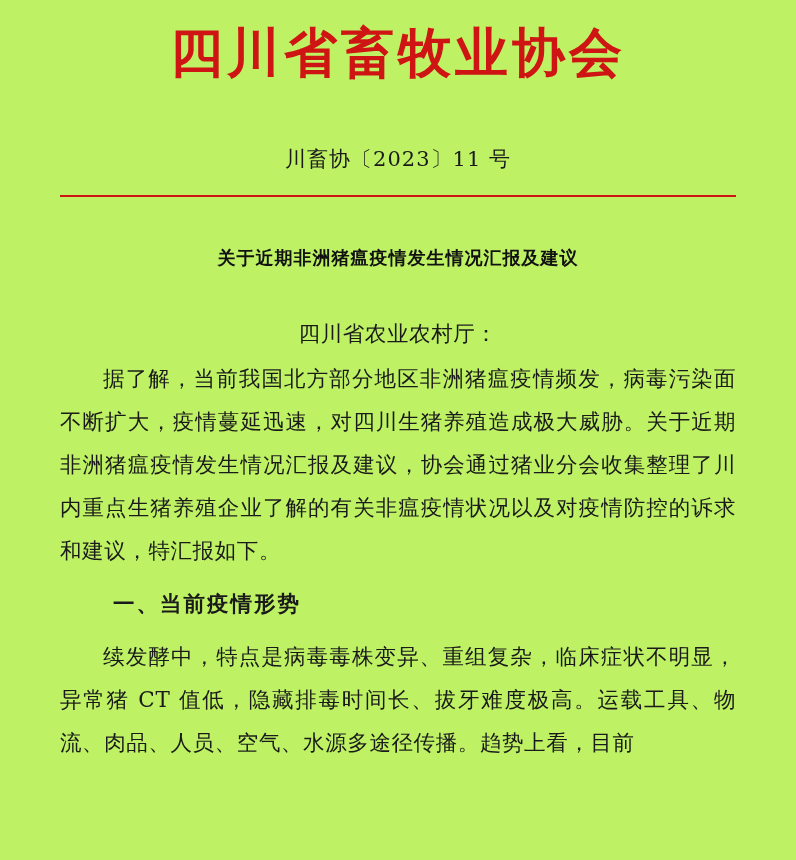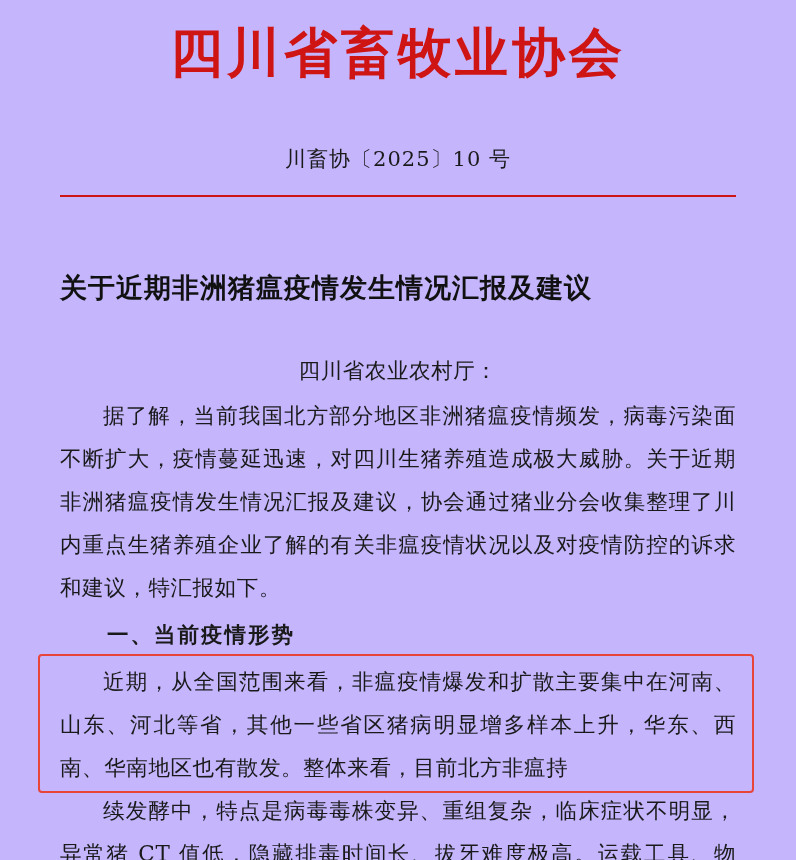--- a/index.html
+++ b/index.html
@@ -12,21 +12,21 @@
     height: 860px;
     overflow: hidden;
     font-family: "DejaVu Serif", "Liberation Serif", serif;
     color: #111111;
   }
 
   #doc-page {
     position: relative;
     width: 796px;
     height: 860px;
-    background: #c4b5fd;
+    background: #bef264;
     box-sizing: border-box;
     padding: 0 60px;
   }
 
   
   .doc-header {
     padding-top: 22px;
     text-align: center;
   }
   .org-title {
@@ -51,23 +51,23 @@
     margin-top: 22px;
     height: 2px;
     background: #cf1414;
     width: 676px;
     margin-left: auto;
     margin-right: auto;
   }
 
   
   .doc-title {
-    margin-top: 72px;
-    text-align: left;
-    font-size: 27px;
+    margin-top: 48px;
+    text-align: center;
+    font-size: 18px;
     font-weight: 700;
     letter-spacing: 1px;
     color: #111;
     line-height: 1.4;
   }
 
   
   .doc-body {
     margin-top: 42px;
     font-size: 21.5px;
@@ -80,21 +80,21 @@
     text-indent: 0;
     text-align: center;
   }
   .para {
     margin: 0;
     text-indent: 2em;
     text-align: justify;
     text-justify: inter-ideograph;
   }
   .section-heading {
-    margin: 4px;
+    margin: 10px;
     text-indent: 2em;
     font-weight: 700;
     letter-spacing: 2px;
   }
 
   
   .highlight-wrap {
     position: relative;
     margin-top: 4px;
   }
@@ -119,35 +119,31 @@
 </style>
 </head>
 <body>
 
 <div id="doc-page">
 
   <div class="doc-header">
     <div class="org-title">四川省畜牧业协会</div>
   </div>
 
-  <div class="doc-number">川畜协〔2025〕10 号</div>
+  <div class="doc-number">川畜协〔2023〕11 号</div>
 
   <div class="red-rule"></div>
 
   <div class="doc-title">关于近期非洲猪瘟疫情发生情况汇报及建议</div>
 
   <div class="doc-body">
 
     <p class="addressee">四川省农业农村厅：</p>
 
     <p class="para">据了解，当前我国北方部分地区非洲猪瘟疫情频发，病毒污染面不断扩大，疫情蔓延迅速，对四川生猪养殖造成极大威胁。关于近期非洲猪瘟疫情发生情况汇报及建议，协会通过猪业分会收集整理了川内重点生猪养殖企业了解的有关非瘟疫情状况以及对疫情防控的诉求和建议，特汇报如下。</p>
 
     <p class="section-heading">一、当前疫情形势</p>
 
-    <div class="highlight-wrap">
-      <div class="highlight-box"></div>
-      <p class="para">近期，从全国范围来看，非瘟疫情爆发和扩散主要集中在河南、山东、河北等省，其他一些省区猪病明显增多样本上升，华东、西南、华南地区也有散发。整体来看，目前北方非瘟持</p>
-    </div>
 
     <p class="para tail">续发酵中，特点是病毒毒株变异、重组复杂，临床症状不明显，异常猪 CT 值低，隐藏排毒时间长、拔牙难度极高。运载工具、物流、肉品、人员、空气、水源多途径传播。趋势上看，目前</p>
 
   </div>
 </div>
 
 </body></html>

